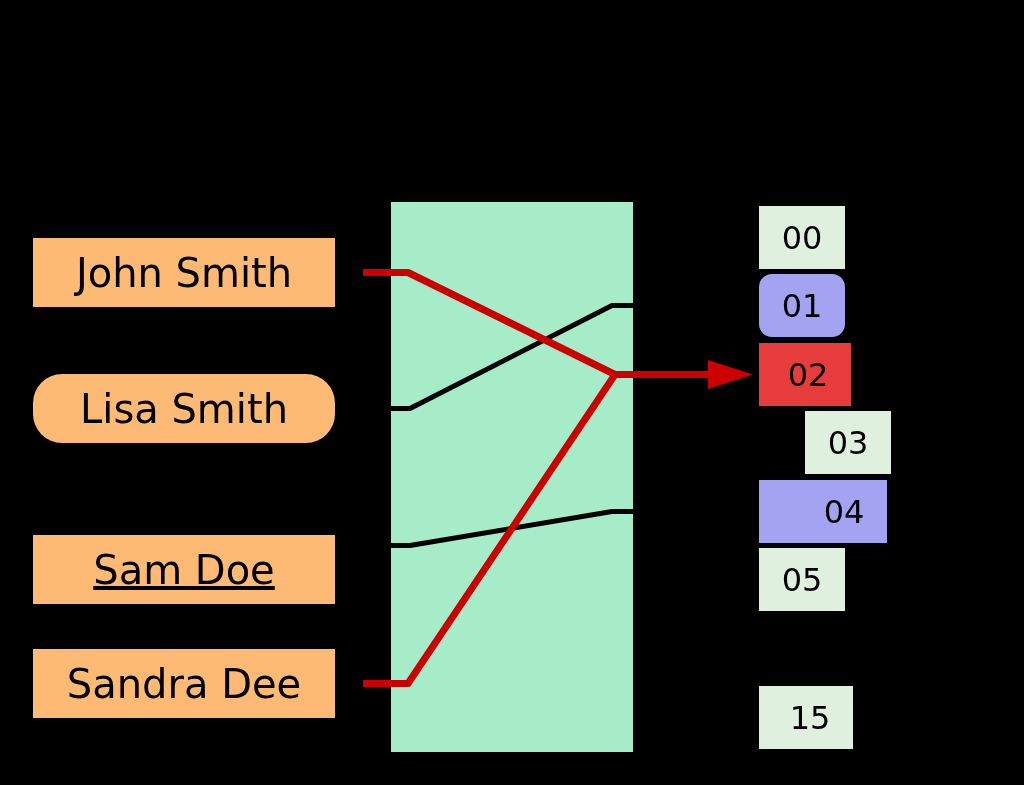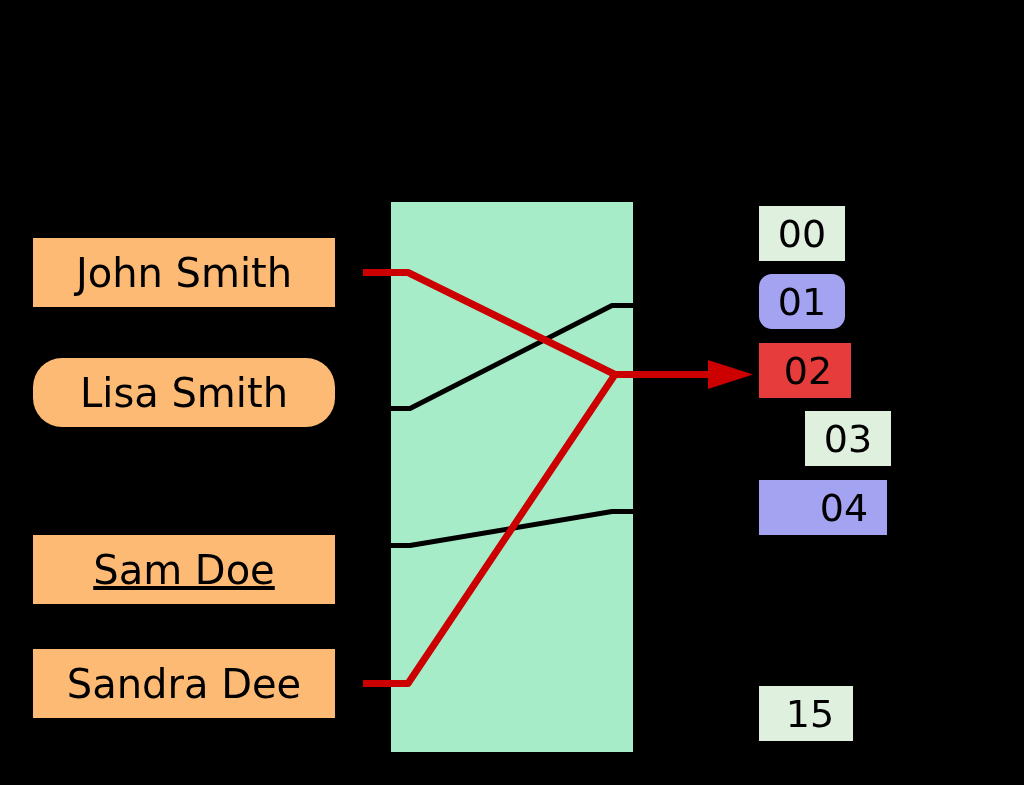--- a/index.html
+++ b/index.html
@@ -20,43 +20,43 @@
     height: 69px;
     background: #fdba74;
     color: #000;
     font-size: 40px;
     display: flex;
     align-items: center;
     justify-content: center;
     line-height: 1;
   }
   #key-0 { top: 238px; }
-  #key-1 { top: 358px; border-radius: 29px; }
+  #key-1 { top: 374px; border-radius: 29px; }
   #key-2 { top: 535px; text-decoration: underline; }
   #key-3 { top: 649px; }
 
   
   .function-box {
     position: absolute;
     left: 391px;
     top: 202px;
     width: 242px;
     height: 550px;
     background: #A7ECC8;
   }
 
   
   .bucket {
     position: absolute;
     left: 759px;
     width: 86px;
-    height: 55px;
+    height: 63px;
     background: #DFF0DF;
     color: #000;
-    font-size: 38px;
+    font-size: 32px;
     display: flex;
     align-items: center;
     justify-content: center;
     line-height: 1;
   }
   .bucket[data-variant="purple"] { background: #A3A3F2; }
   .bucket[data-variant="red"]    { background: #E63C3C; }
   #bucket-0 { top: 206px; }
   #bucket-1 { top: 274px; border-radius: 13px; }
   #bucket-2 { top: 343px; padding-left: 6px; }
@@ -102,20 +102,23 @@
   </div>
   <div class="bucket" id="bucket-2" data-variant="red">
     <span>02</span>
   </div>
   <div class="bucket" id="bucket-3" data-variant="default">
     <span>03</span>
   </div>
   <div class="bucket" id="bucket-4" data-variant="purple">
     <span>04</span>
   </div>
+  <div class="bucket" id="bucket-5" data-variant="default">
+    <span>05</span>
+  </div>
   <div class="bucket" id="bucket-6" data-variant="default">
     <span>15</span>
   </div>
 
   <svg id="lines" viewBox="0 0 1024 785" xmlns="http://www.w3.org/2000/svg">
 
     <polyline points="343,408.5 410,408.5 612,305.5 759,305.5" fill="none" stroke="#000000" stroke-width="5" stroke-linejoin="round"></polyline>
     <polyline points="343,545.5 410,545.5 612,511.5 759,511.5" fill="none" stroke="#000000" stroke-width="5" stroke-linejoin="round"></polyline>
 
     <polyline points="363,272.5 408,272.5 615,374.5" fill="none" stroke="#CC0000" stroke-width="7" stroke-linejoin="round"></polyline>

